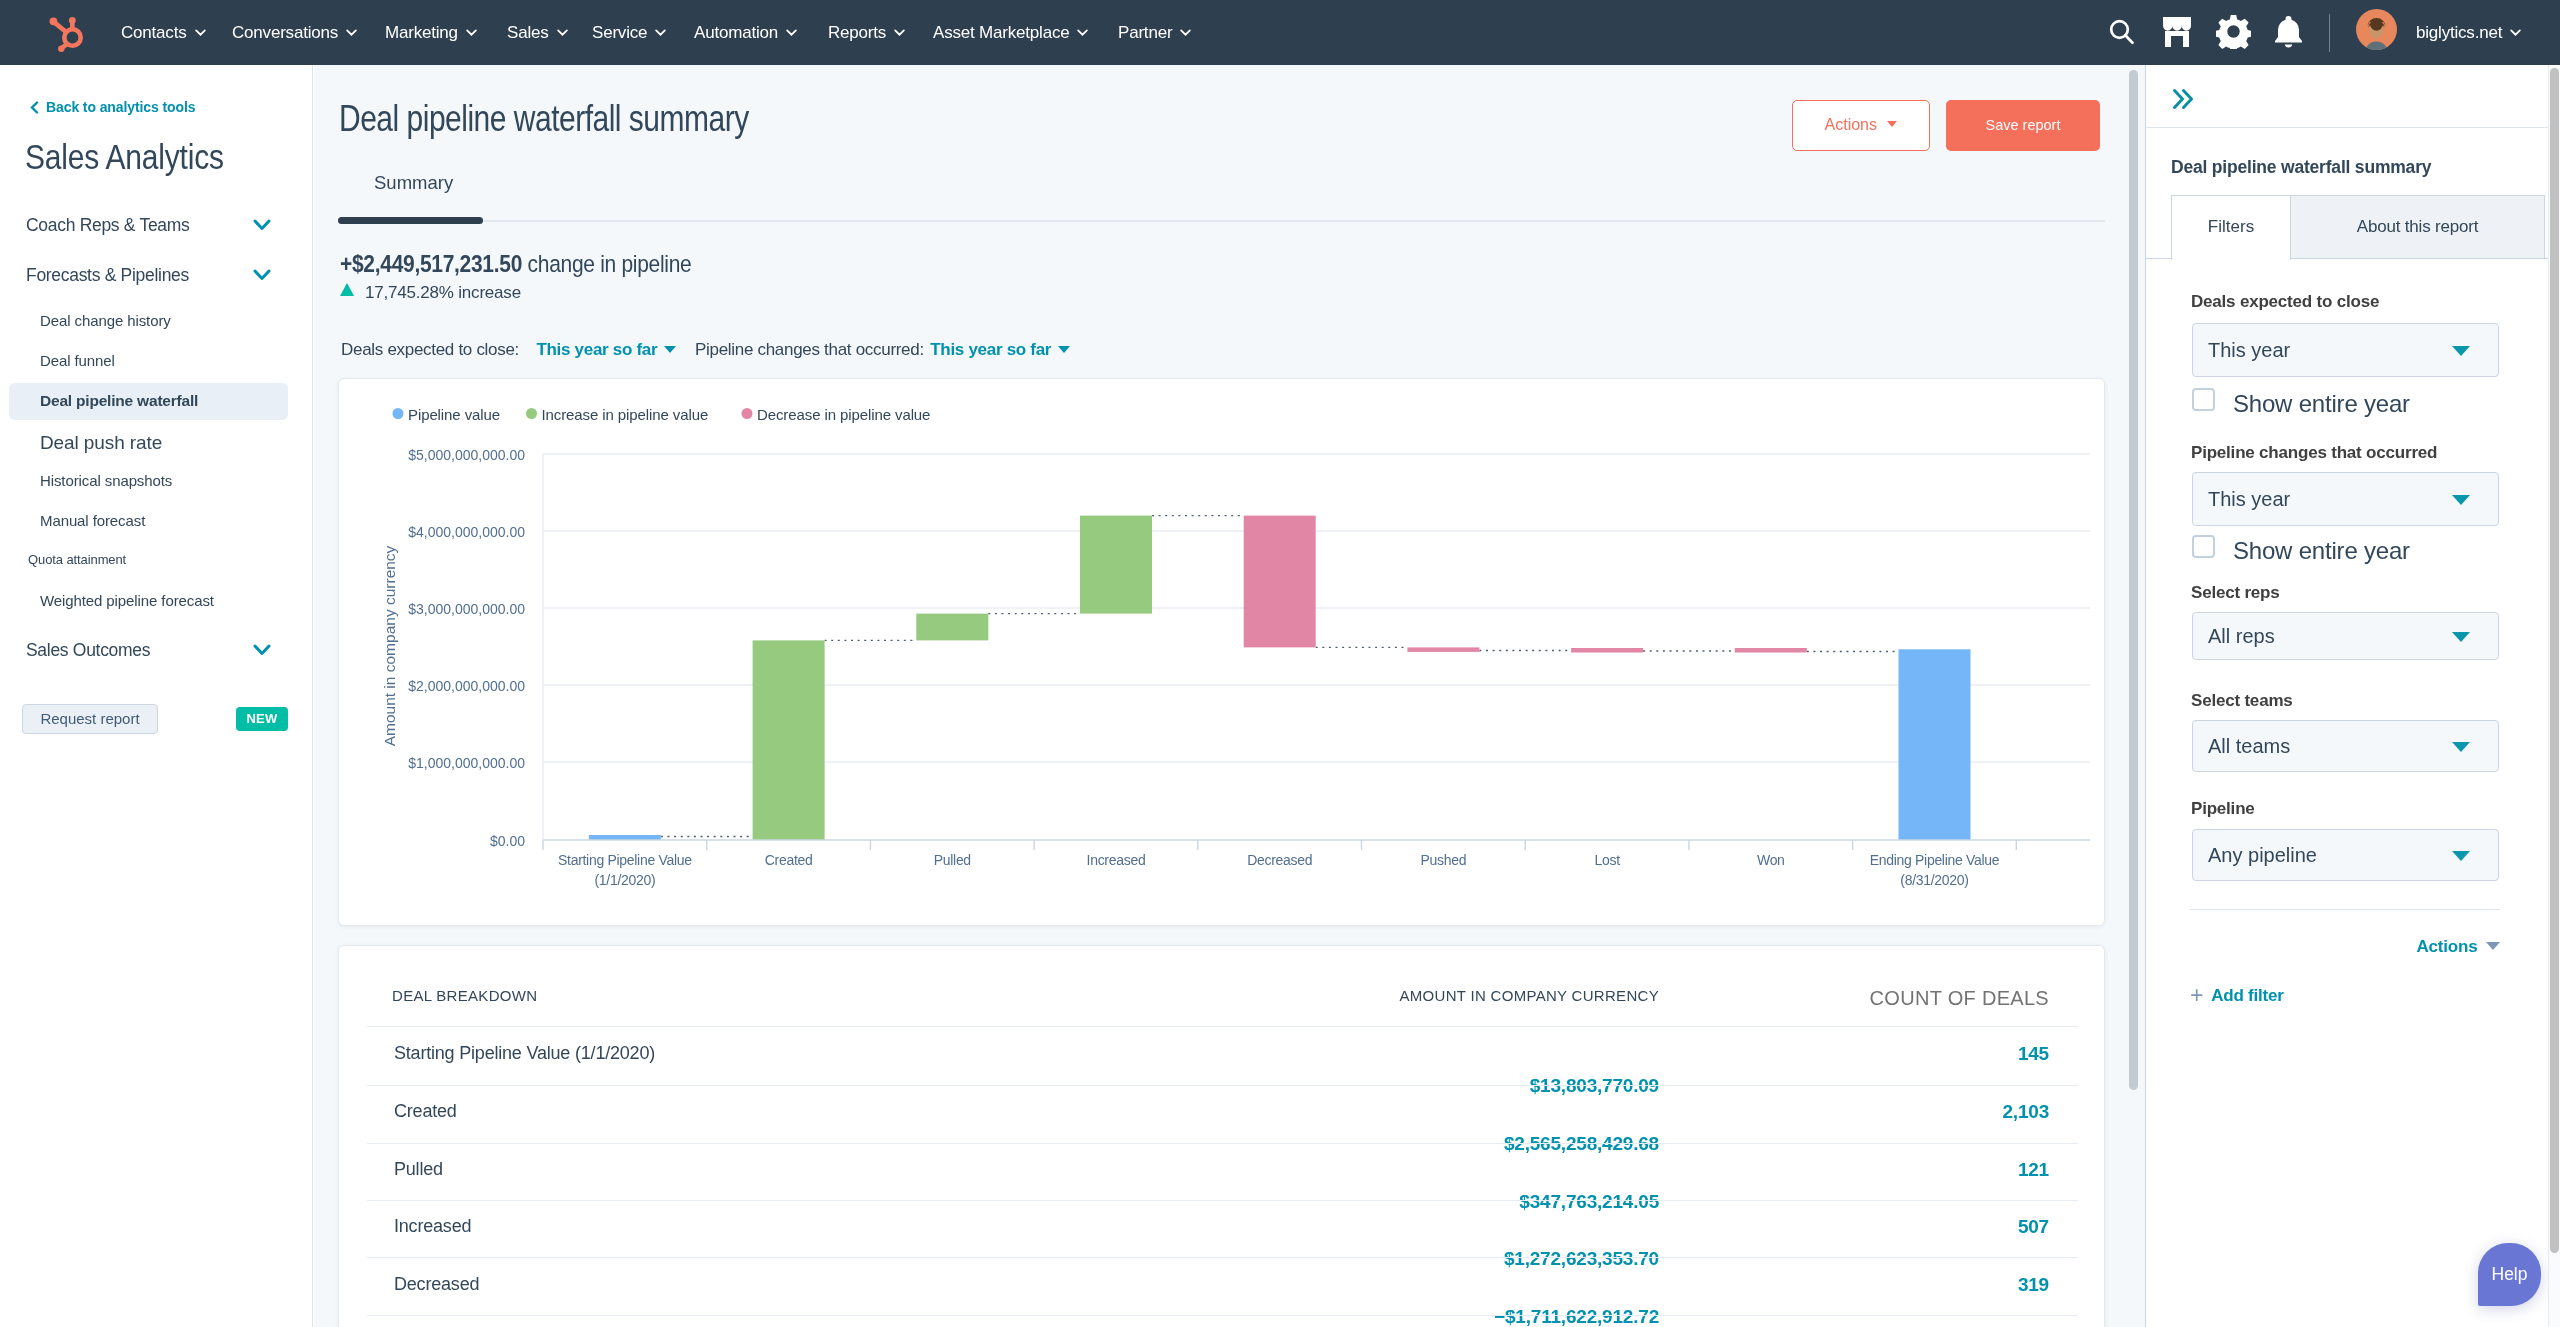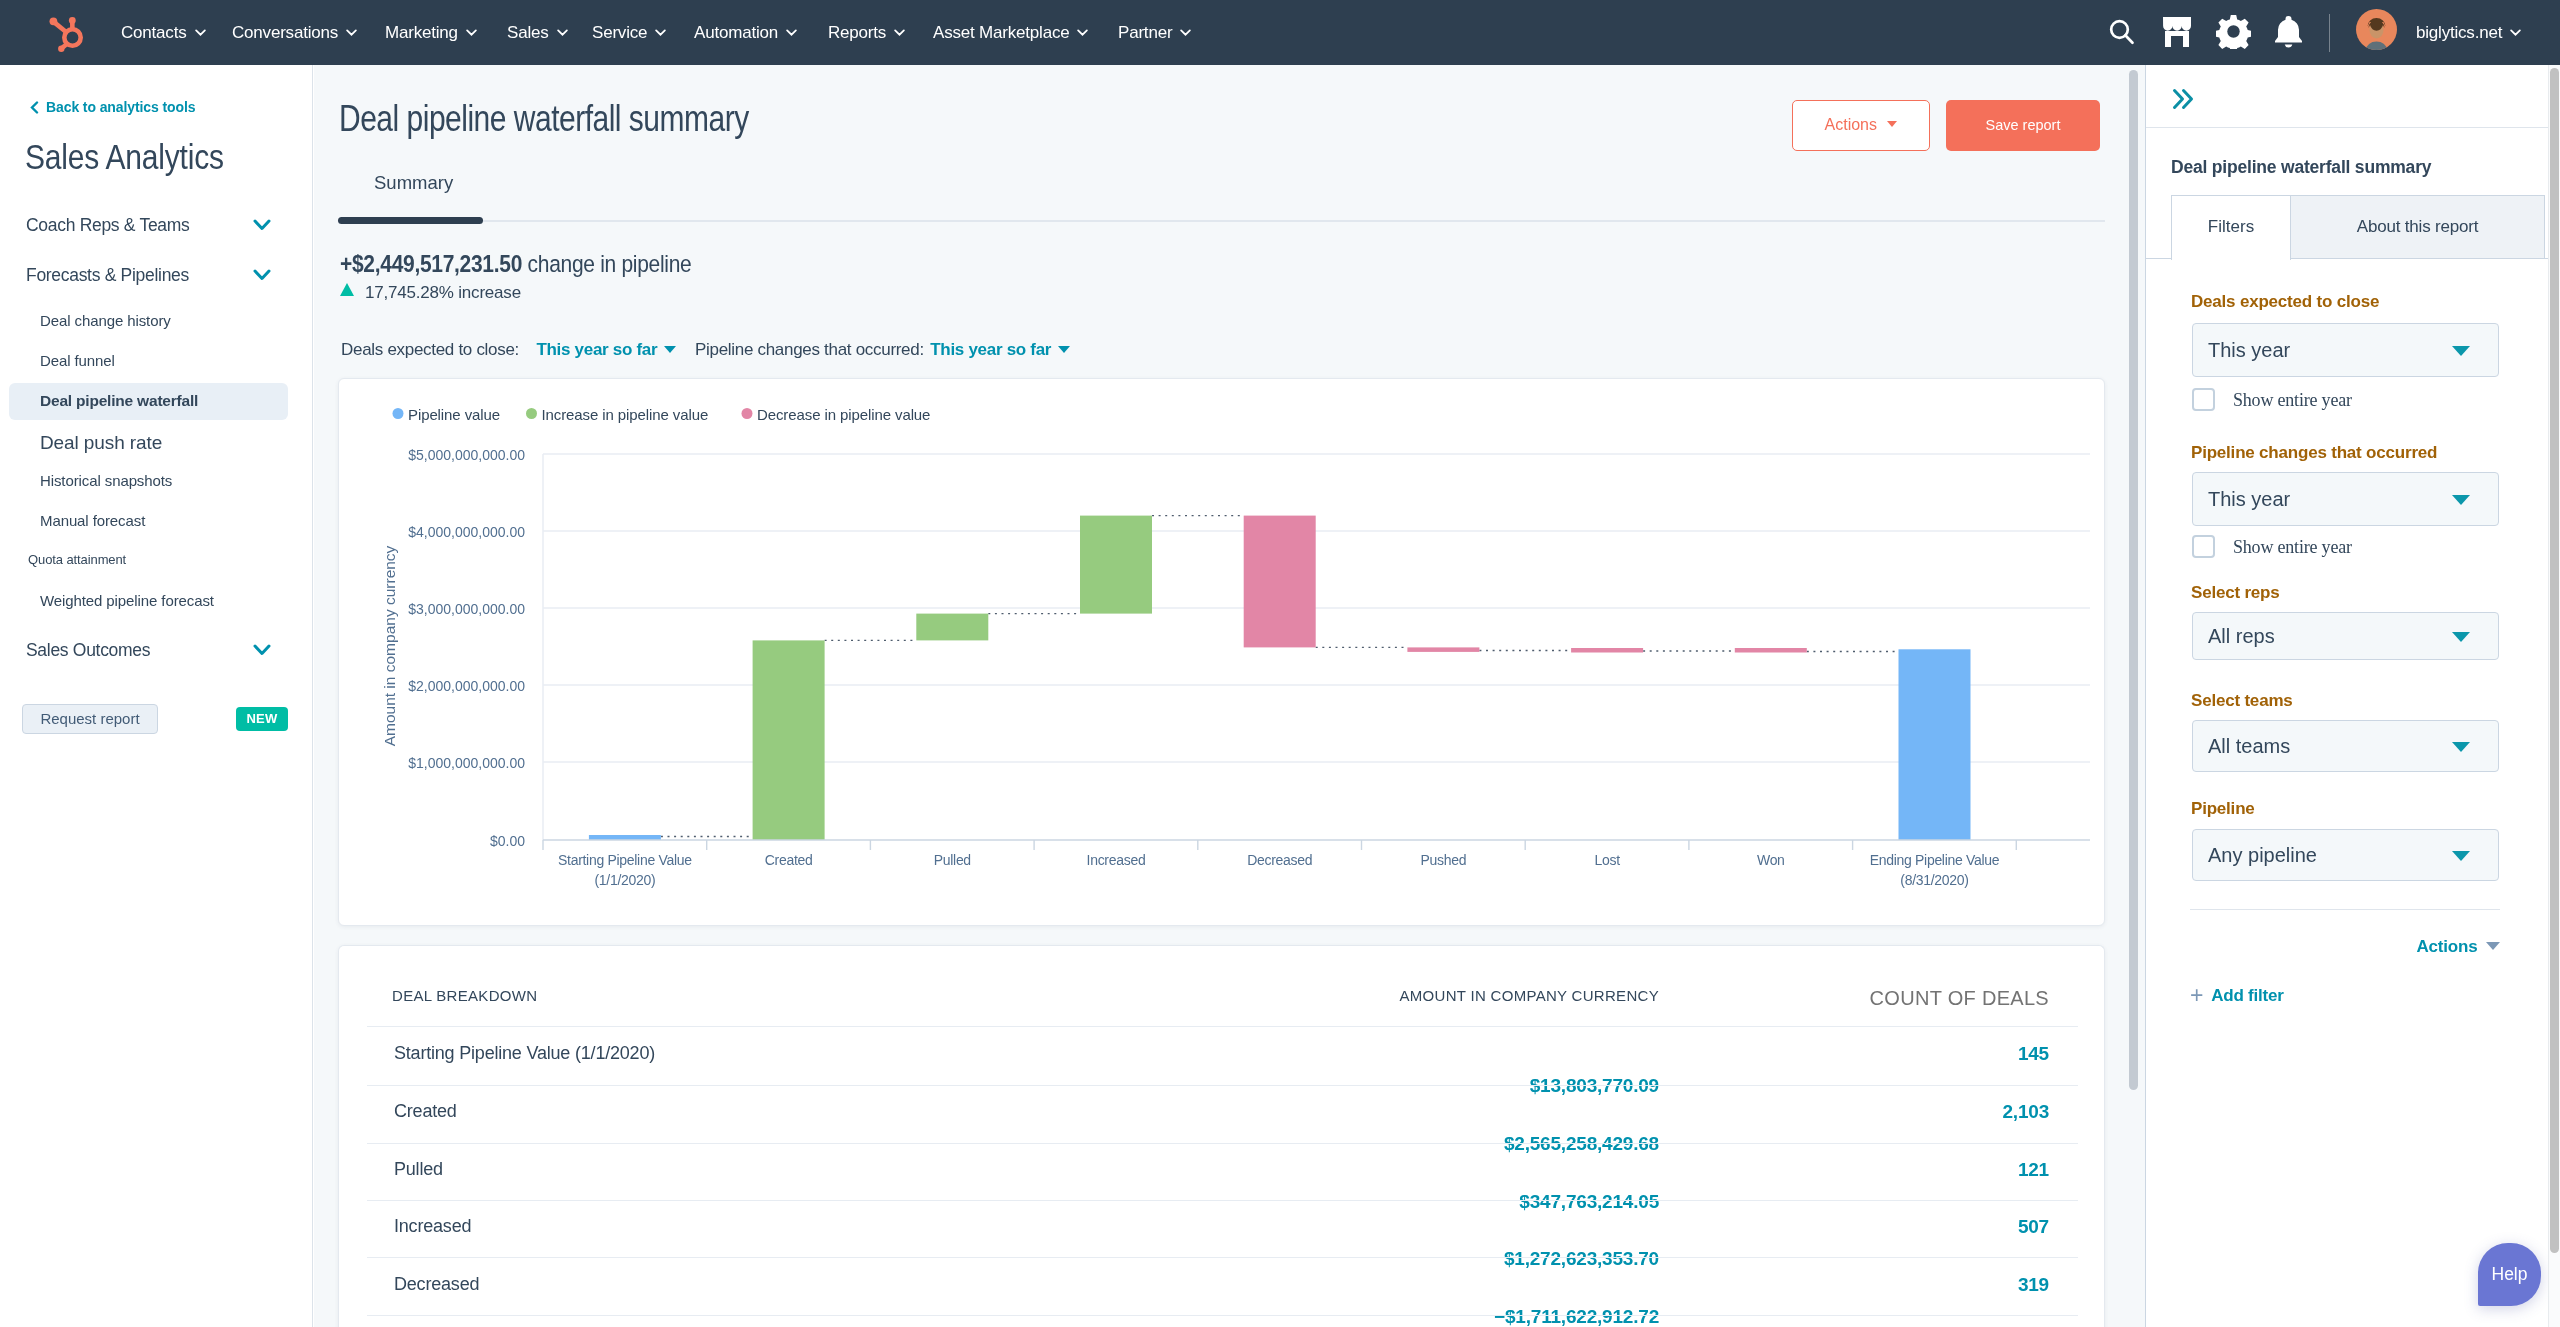--- a/index.html
+++ b/index.html
@@ -13,23 +13,23 @@
 
 #leftbar { position:absolute; left:0; top:65px; width:313px; height:1262px; background:#fff; border-right:1px solid #dce3ea; }
 
 #main { position:absolute; left:314px; top:65px; width:1831px; height:1262px; background:#f5f8fa; }
 .card { position:absolute; background:#fff; border:1px solid #e4e9ef; border-radius:6px; box-shadow:0 1px 4px rgba(45,62,80,.07); }
 
 #rightbar { position:absolute; left:2145px; top:65px; width:403px; height:1262px; background:#fff; border-left:1px solid #cbd6e2; }
 .ddbox { position:absolute; left:2192px; width:307px; background:#f4f8fa; border:1px solid #cbd6e2; border-radius:4px; font-size:20px; color:#33475b; }
 .ddbox .txt { position:absolute; left:15px; top:50%; transform:translateY(-50%); }
 .ddcaret { position:absolute; right:28px; top:50%; margin-top:-4px; width:0; height:0; border-left:9px solid transparent; border-right:9px solid transparent; border-top:10px solid #0b97ab; }
-.fldlabel { position:absolute; left:2191px; font-size:17px; font-weight:bold; color:#a16207; letter-spacing:-0.2px; white-space:nowrap; }
+.fldlabel { position:absolute; left:2191px; font-size:17px; font-weight:bold; color:#404040; letter-spacing:-0.2px; white-space:nowrap; }
 .cbx { position:absolute; left:2192px; width:23px; height:23px; border:2px solid #c3d1de; border-radius:4px; background:#fff; }
-.cblabel { position:absolute; left:2233px; font-size:18px; color:#33475b; letter-spacing:-0.2px;font-family:Liberation Serif, serif; }
+.cblabel { position:absolute; left:2233px; font-size:24px; color:#33475b; letter-spacing:-0.2px; }
 .teal { color:#0091ae; }
 .rowline { left:28px; width:1711px; height:1px; background:#e7ecf2; }
 .c1 { left:55px; font-size:18px; color:#33475b; letter-spacing:-0.2px; }
 .c2 { left:1000px; width:320px; text-align:right; font-size:19px; font-weight:bold; color:#0091ae; letter-spacing:-0.2px;margin-top:32px; }
 .c3 { left:1400px; width:310px; text-align:right; font-size:19px; font-weight:bold; color:#0091ae; letter-spacing:-0.2px; }
 </style>
 </head>
 <body>
 <div id="leftbar"></div>
 <div id="leftcontent">

